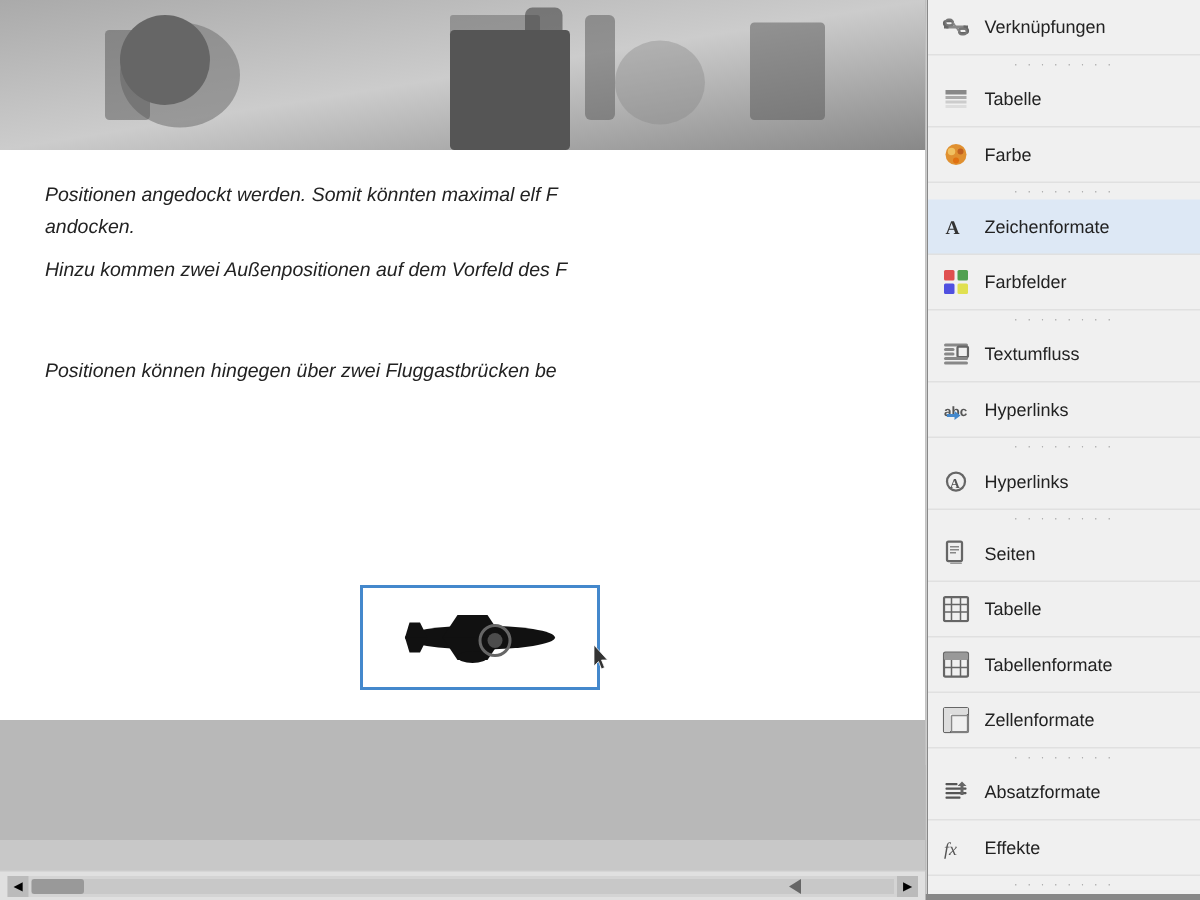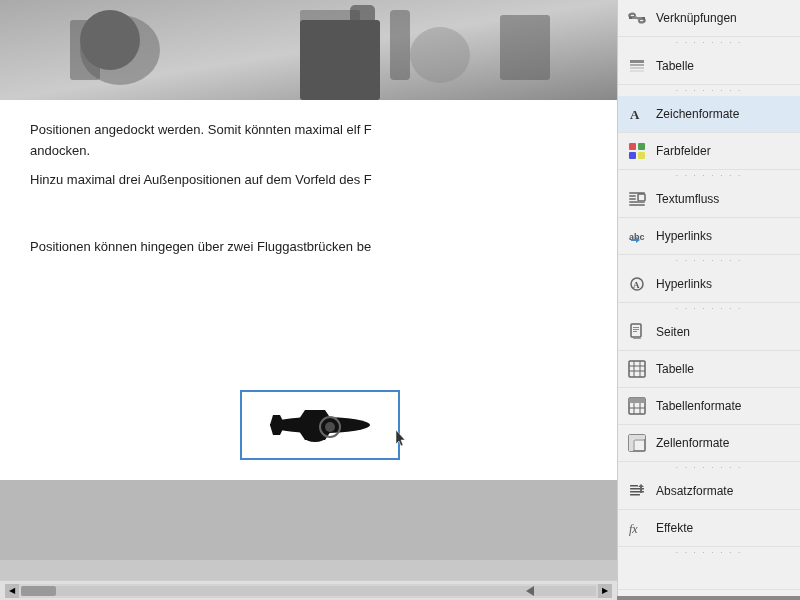--- a/index.html
+++ b/index.html
@@ -66,20 +66,21 @@
       content: '';
       position: absolute;
       top: 20px; left: 300px;
       width: 80px; height: 80px;
       background: #555;
       border-radius: 3px;
     }
 
     .page-text {
       padding: 20px 30px 20px 30px;
+      font-style: italic;
     }
 
     .page-text p {
       font-size: 13px;
       line-height: 1.6;
       color: #222;
       margin-bottom: 8px;
     }
 
     
@@ -213,21 +214,21 @@
           </svg>
         </div>
       </div>
 
       <div class="page-text">
         <p>
           <span>Positionen angedockt werden. Somit könnten maximal elf F</span>
           <br>
           <span>andocken.</span>
         </p>
-        <p>Hinzu maximal drei Außenpositionen auf dem Vorfeld des F</p>
+        <p>Hinzu kommen zwei Außenpositionen auf dem Vorfeld des F</p>
         <br>
         <p>
           <br>
           <span>Positionen können hingegen über zwei Fluggastbrücken be</span>
         </p>
       </div>
 
       <div class="plane-container">
         <svg class="plane-svg" viewBox="0 0 130 50" xmlns="http://www.w3.org/2000/svg">
 
@@ -302,20 +303,31 @@
       <svg width="18" height="18" viewBox="0 0 18 18" xmlns="http://www.w3.org/2000/svg">
         <rect x="2" y="3" width="14" height="3" fill="#888"></rect>
         <rect x="2" y="7" width="14" height="2" fill="#aaa"></rect>
         <rect x="2" y="10" width="14" height="2" fill="#ccc"></rect>
         <rect x="2" y="13" width="14" height="2" fill="#ddd"></rect>
       </svg>
     </div>
     <span class="item-label">Tabelle</span>
   </div>
 
+  <div class="sidebar-item">
+    <div class="item-icon">
+      <svg width="18" height="18" viewBox="0 0 18 18" xmlns="http://www.w3.org/2000/svg">
+        <circle cx="9" cy="9" r="7" fill="#e09030"></circle>
+        <circle cx="6" cy="7" r="2.5" fill="#f0c060"></circle>
+        <circle cx="12" cy="7" r="2" fill="#c06020"></circle>
+        <circle cx="9" cy="13" r="2" fill="#e07010"></circle>
+      </svg>
+    </div>
+    <span class="item-label">Farbe</span>
+  </div>
 
   <div class="divider-dots">· · · · · · · ·</div>
 
   <div class="sidebar-item active">
     <div class="item-icon">
       <svg width="18" height="18" viewBox="0 0 18 18" xmlns="http://www.w3.org/2000/svg">
         <text x="2" y="14" font-size="13" font-weight="bold" font-family="serif" fill="#333">A</text>
       </svg>
     </div>
     <span class="item-label">Zeichenformate</span>

